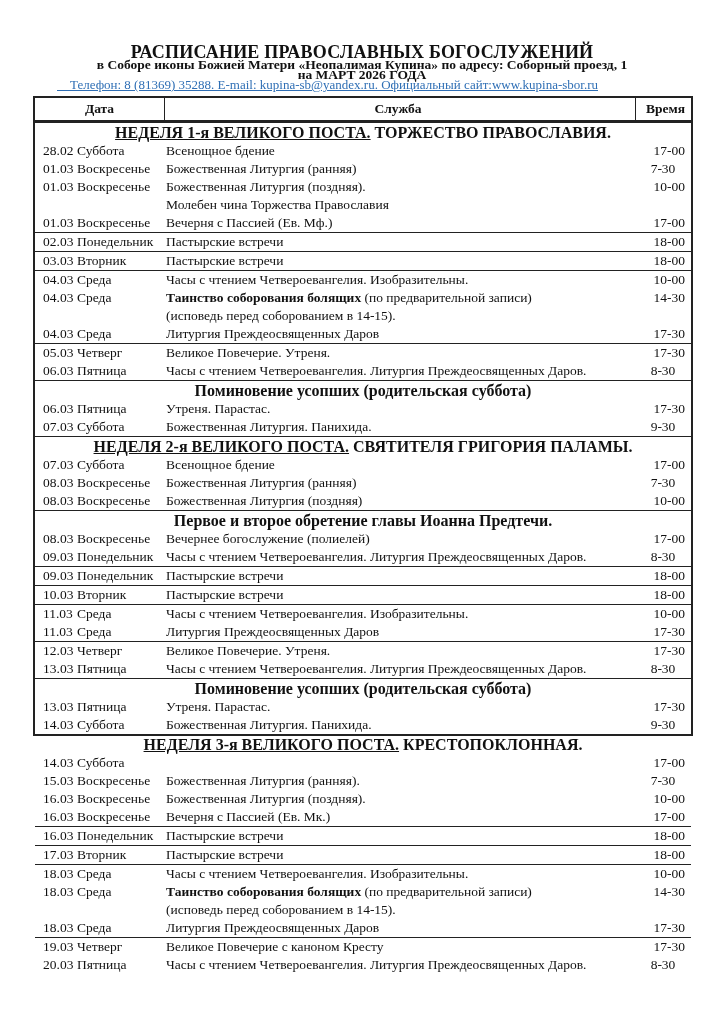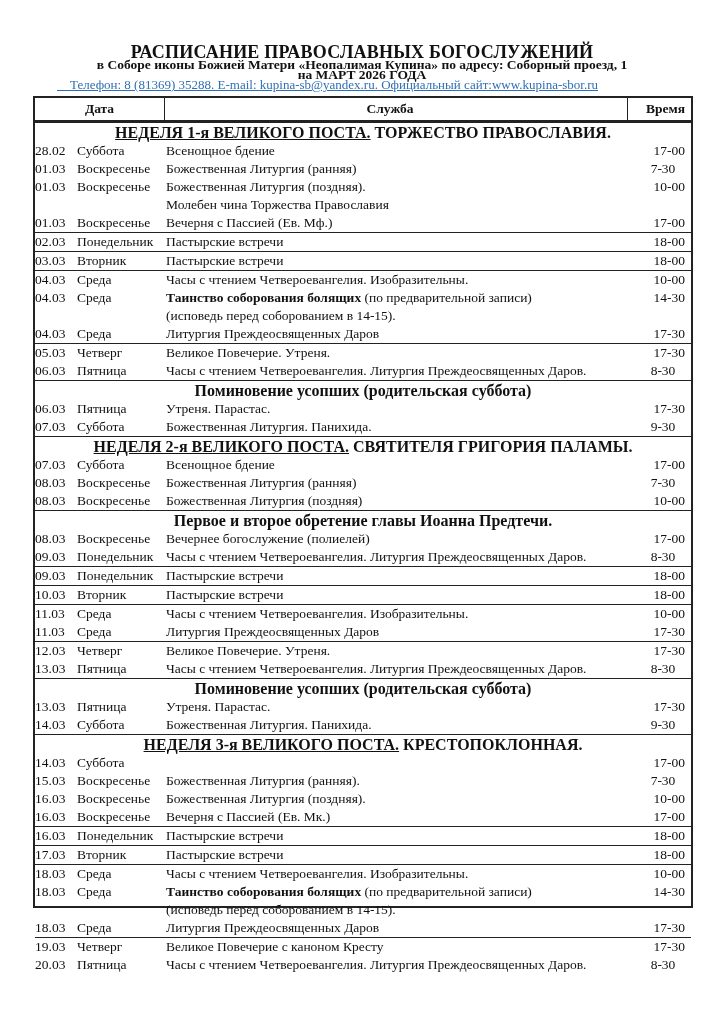--- a/index.html
+++ b/index.html
@@ -4,32 +4,32 @@
 <style>
   html, body { margin: 0; padding: 0; background: #ffffff; }
   body { width: 724px; height: 1024px; position: relative; overflow: hidden;
          font-family: "Liberation Serif", serif; color: #111; }
   .hdr { position: absolute; left: 0; width: 724px; text-align: center; font-weight: bold; }
   .hdr1 { top: 42px; font-size: 18px; letter-spacing: 0.2px; }
   .hdr2 { top: 57px; font-size: 13.5px; text-align: center; }
   .hdr3 { top: 67px; font-size: 13.5px; }
   .contact { position: absolute; top: 77px; left: 57px; font-size: 13px; color: #2f6fb5;
              text-decoration: underline; white-space: pre; }
-  .tbl { position: absolute; left: 33px; top: 96px; width: 660px; height: 812px;
+  .tbl { position: absolute; left: 33px; top: 96px; width: 660px; height: 640px;
          border: 2px solid #222; box-sizing: border-box; }
   .thead { position: absolute; left: 0; top: 0; width: 656px; height: 22px;
            border-bottom: 2px solid #222; font-weight: bold; font-size: 13.5px; }
   .th { position: absolute; top: 0; height: 22px; line-height: 22px; text-align: center; }
   .th.date { left: 0; width: 129px; border-right: 1px solid #222; }
-  .th.svc { left: 118px; width: 474px; border-right: 1px solid #222; }
+  .th.svc { left: 126px; width: 474px; border-right: 1px solid #222; }
   .th.time { left: 605px; width: 51px; }
   .rows { position: absolute; left: 0; top: 24px; width: 656px; }
   .row { position: relative; height: 18px; font-size: 13.5px; line-height: 18px; white-space: nowrap; }
   .row.sep { border-top: 1.5px solid #222; }
-  .row .d { position: absolute; left: 0; width: 40px; }
+  .row .d { position: absolute; left: 0; width: 40px; padding-left: 8px; }
   .row .w { position: absolute; left: 42px; }
   .row .s { position: absolute; left: 131px; }
   .row .t { position: absolute; right: 6px; width: 48px; text-align: right; }
   .row .t.c { text-align: center; right: 4px; }
   .section { height: 19px; text-align: center; font-weight: bold; font-size: 16px; line-height: 19px; }
   .section .u { text-decoration: underline; }
   .b { font-weight: bold; }
 </style>
 </head>
 <body>

